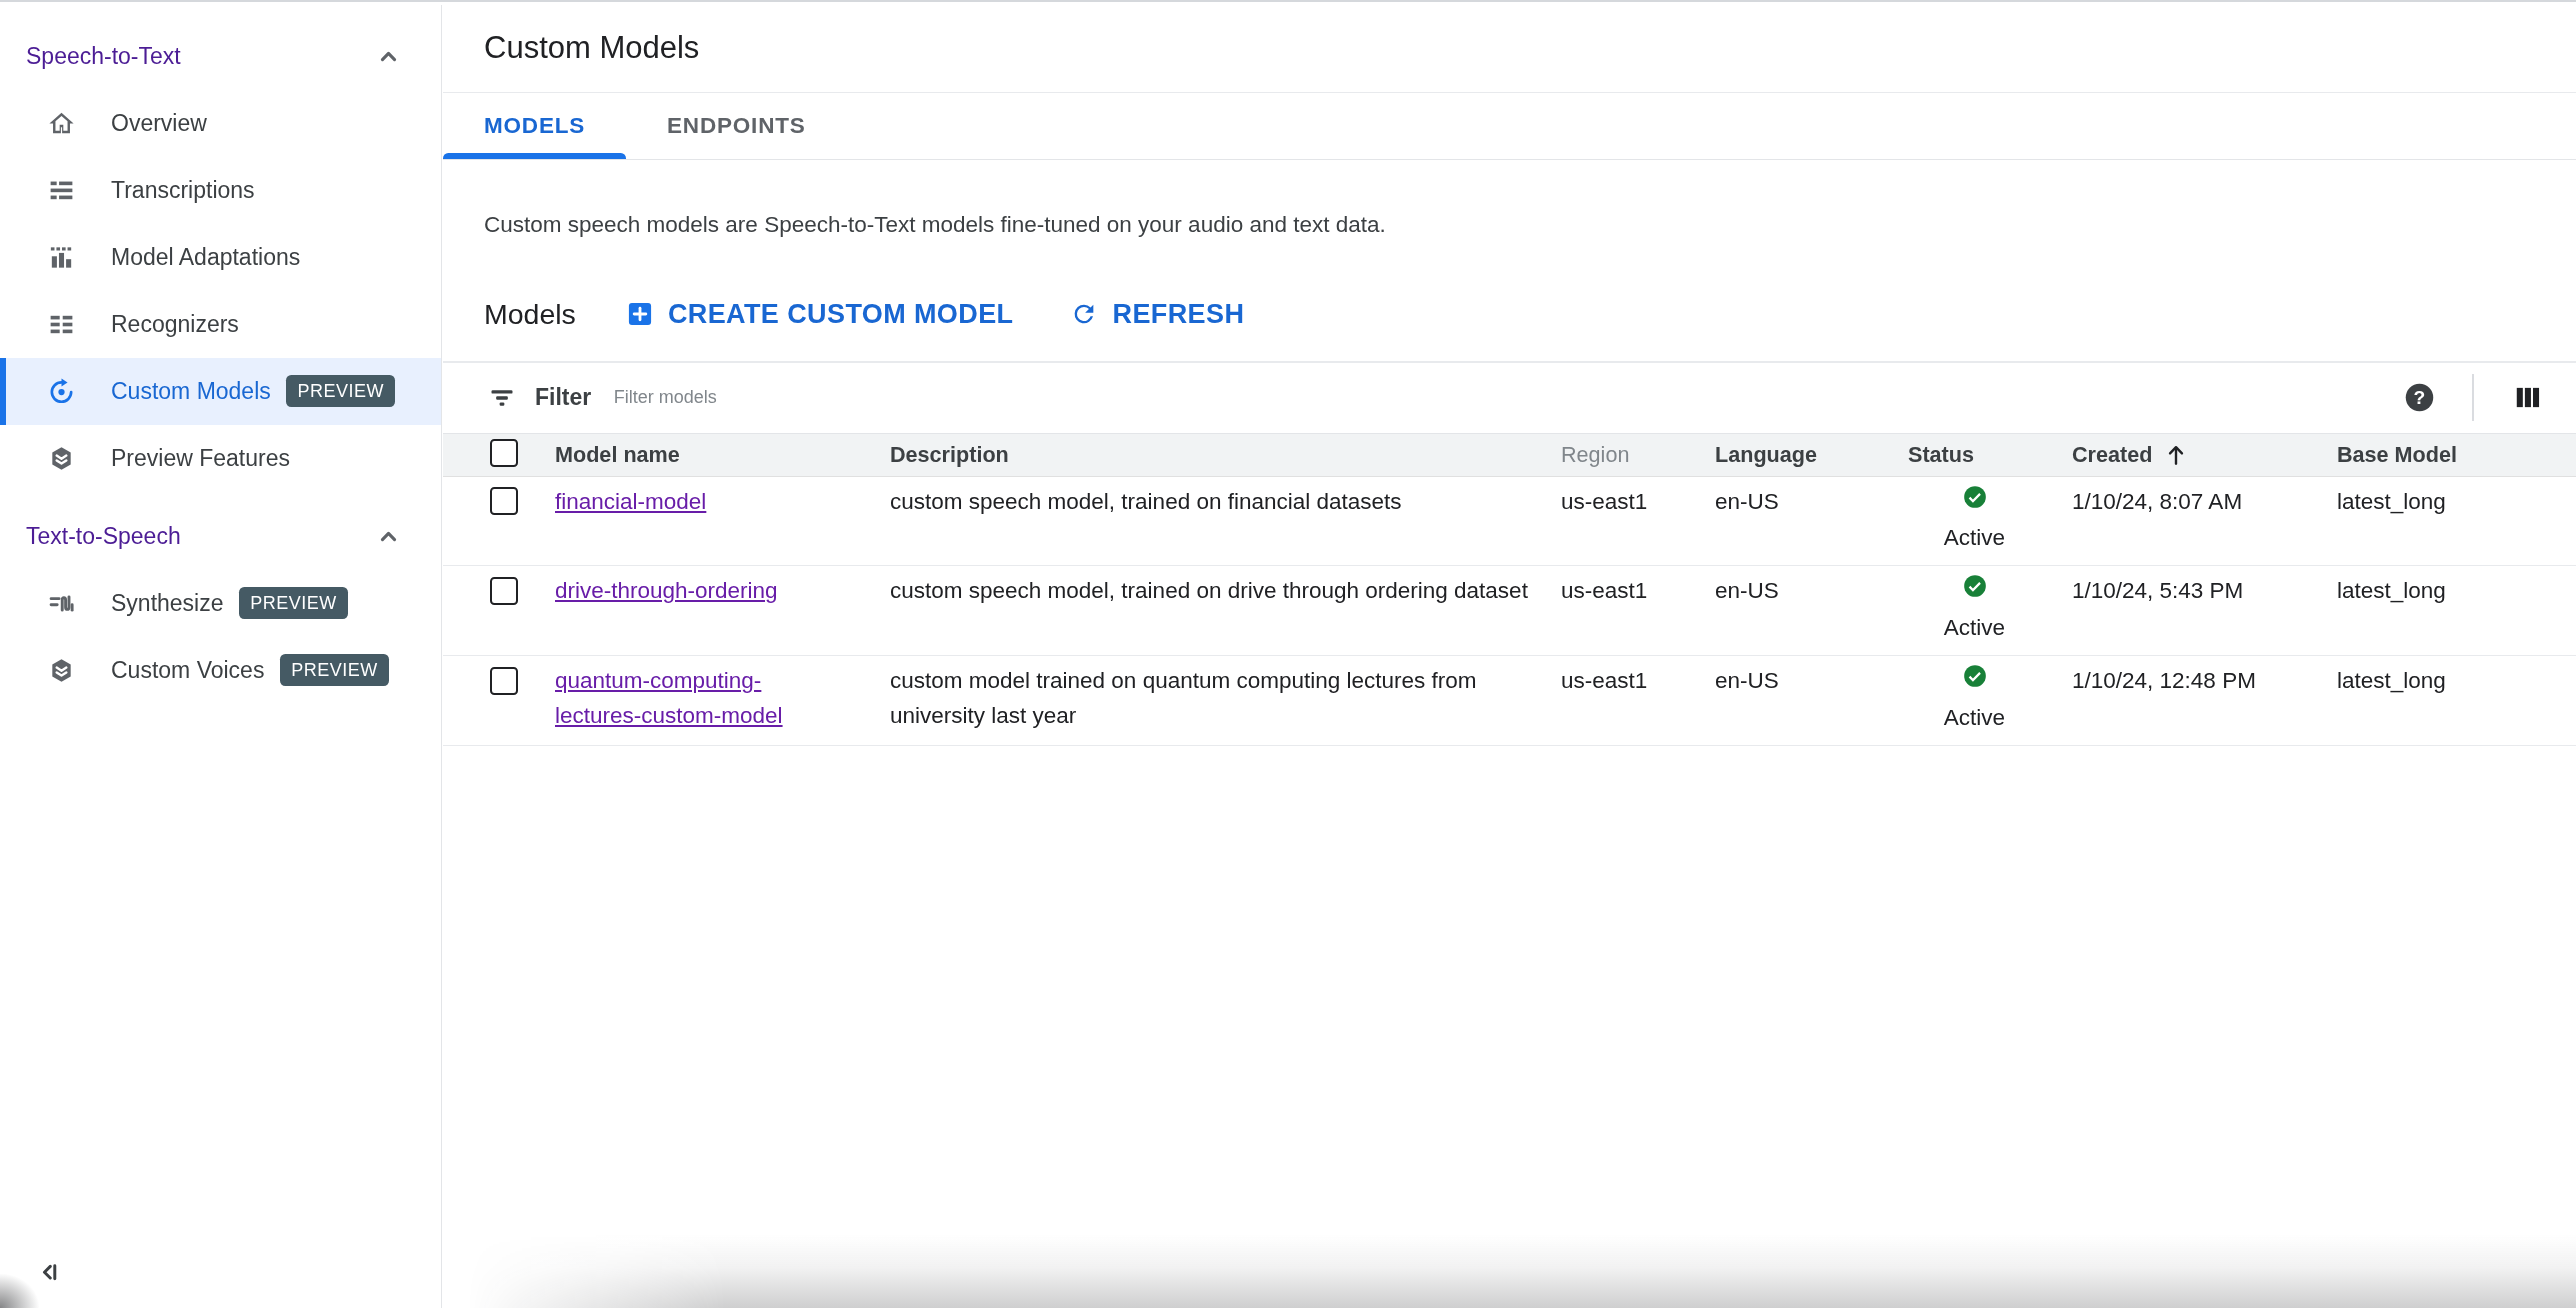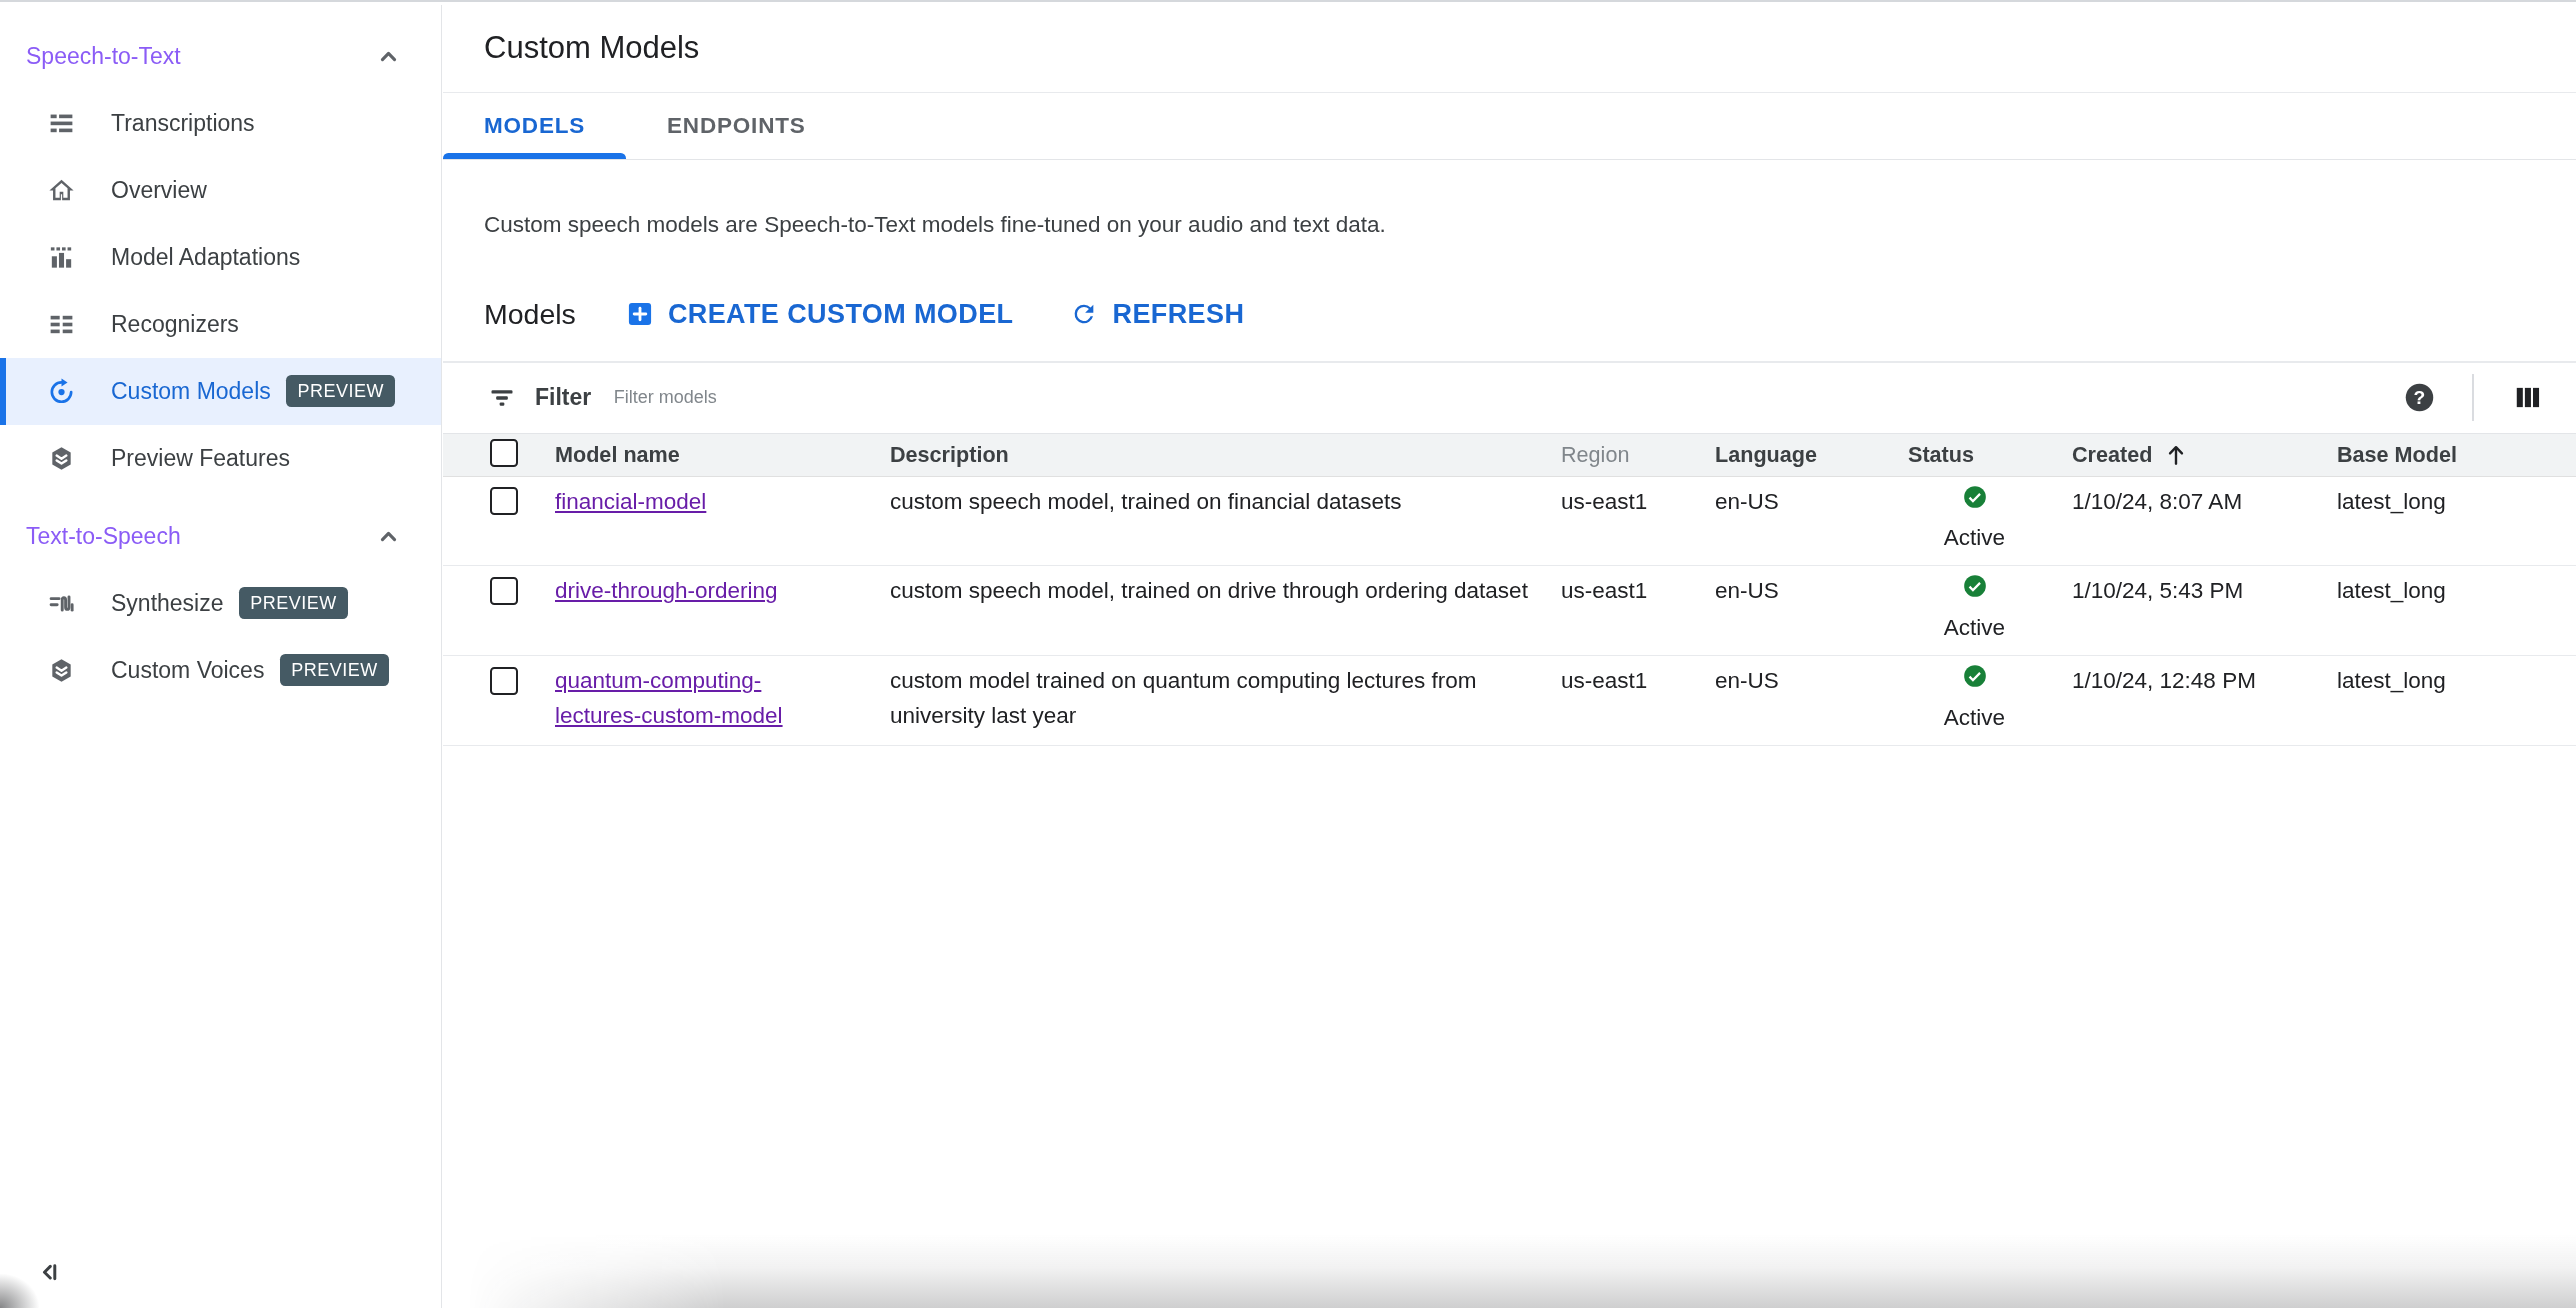--- a/index.html
+++ b/index.html
@@ -15,21 +15,21 @@
   .sb-topbar { height:88px; border-bottom:1.7px solid #e3e5e8; display:flex; align-items:center; padding-left:26px; }
   .logo { width:57px; height:57px; display:flex; align-items:center; justify-content:center; gap:4.3px; }
   .logo i { display:block; width:7.8px; border-radius:1.7px;
     background:linear-gradient(180deg,#35383b 0 52%,#5c6063 52% 100%); }
   .logo i:nth-child(1){height:24px;} .logo i:nth-child(2){height:40px;}
   .logo i:nth-child(3){height:54px;} .logo i:nth-child(4){height:28px;}
   .logo i:nth-child(5){height:40px;}
   .sb-title { font-size:29px; color:#202124; margin-left:28px; }
   .nav { padding-top:19px; }
   .nav-section-label { height:66px; display:flex; align-items:center; padding:0 38px 0 26px;
-    font-size:23px; color:#8b5cf6; cursor:pointer; }
+    font-size:23px; color:#4c1d95; cursor:pointer; }
   .nav-section-label .spacer { flex:1; }
   .nav-item { height:67px; display:flex; align-items:center; padding-left:47px;
     font-size:23px; color:#3c4043; cursor:pointer; position:relative; }
   .nav-item .ic { width:29px; height:29px; flex:0 0 29px; display:flex; align-items:center; justify-content:center; }
   .nav-item .lbl { margin-left:35px; white-space:nowrap; }
   .nav-item.selected { background:#e8f0fe; color:#1967d2; }
   .nav-item.selected .lbl { color:#1967d2; }
   .nav-item.selected::before { content:""; position:absolute; left:0; top:0; bottom:0; width:6px; background:#1a73e8; }
   .sec2 { margin-top:12px; }
   .badge { margin-left:15.6px; background:#455a64; color:#fff; font-size:18px; letter-spacing:0.5px;
@@ -99,37 +99,37 @@
       <span>Speech-to-Text</span>
       <span class="spacer"></span>
       <svg class="chev" width="29" height="29" viewBox="0 0 24 24" fill="none">
           <polyline points="7,14.5 12,9.5 17,14.5" stroke="#5f6368" stroke-width="2.6" stroke-linecap="round" stroke-linejoin="round"></polyline>
         </svg>
     </div>
 
     <div class="nav-item">
       <span class="ic">
         <svg width="29" height="29" viewBox="0 0 24 24" fill="#5f6368">
+            <path d="M12 5.69l5 4.5V18h-3.5v-5h-3v5H7v-7.81l5-4.5M12 3L2 12h3v8h6.5v-5h1v5H19v-8h3L12 3z"></path>
+          </svg>
+      </span>
+      <span class="lbl">Overview</span>
+    </div>
+
+    <div class="nav-item">
+      <span class="ic">
+        <svg width="29" height="29" viewBox="0 0 24 24" fill="#5f6368">
             <rect x="3" y="4.6" width="5" height="3"></rect>
             <rect x="10" y="4.6" width="11" height="3"></rect>
             <rect x="3" y="10.4" width="18" height="3"></rect>
             <rect x="3" y="16.2" width="5" height="3"></rect>
             <rect x="10" y="16.2" width="11" height="3"></rect>
           </svg>
       </span>
       <span class="lbl">Transcriptions</span>
-    </div>
-
-    <div class="nav-item">
-      <span class="ic">
-        <svg width="29" height="29" viewBox="0 0 24 24" fill="#5f6368">
-            <path d="M12 5.69l5 4.5V18h-3.5v-5h-3v5H7v-7.81l5-4.5M12 3L2 12h3v8h6.5v-5h1v5H19v-8h3L12 3z"></path>
-          </svg>
-      </span>
-      <span class="lbl">Overview</span>
     </div>
 
     <div class="nav-item">
       <span class="ic">
         <svg width="29" height="29" viewBox="0 0 24 24" fill="#5f6368">
             <rect x="3.2" y="3.6" width="3" height="2.6"></rect>
             <rect x="7.8" y="3.6" width="3" height="2.6"></rect>
             <rect x="12.4" y="3.6" width="3" height="2.6"></rect>
             <rect x="17" y="3.6" width="3" height="2.6"></rect>
             <rect x="4" y="11" width="4.2" height="9.4"></rect>

